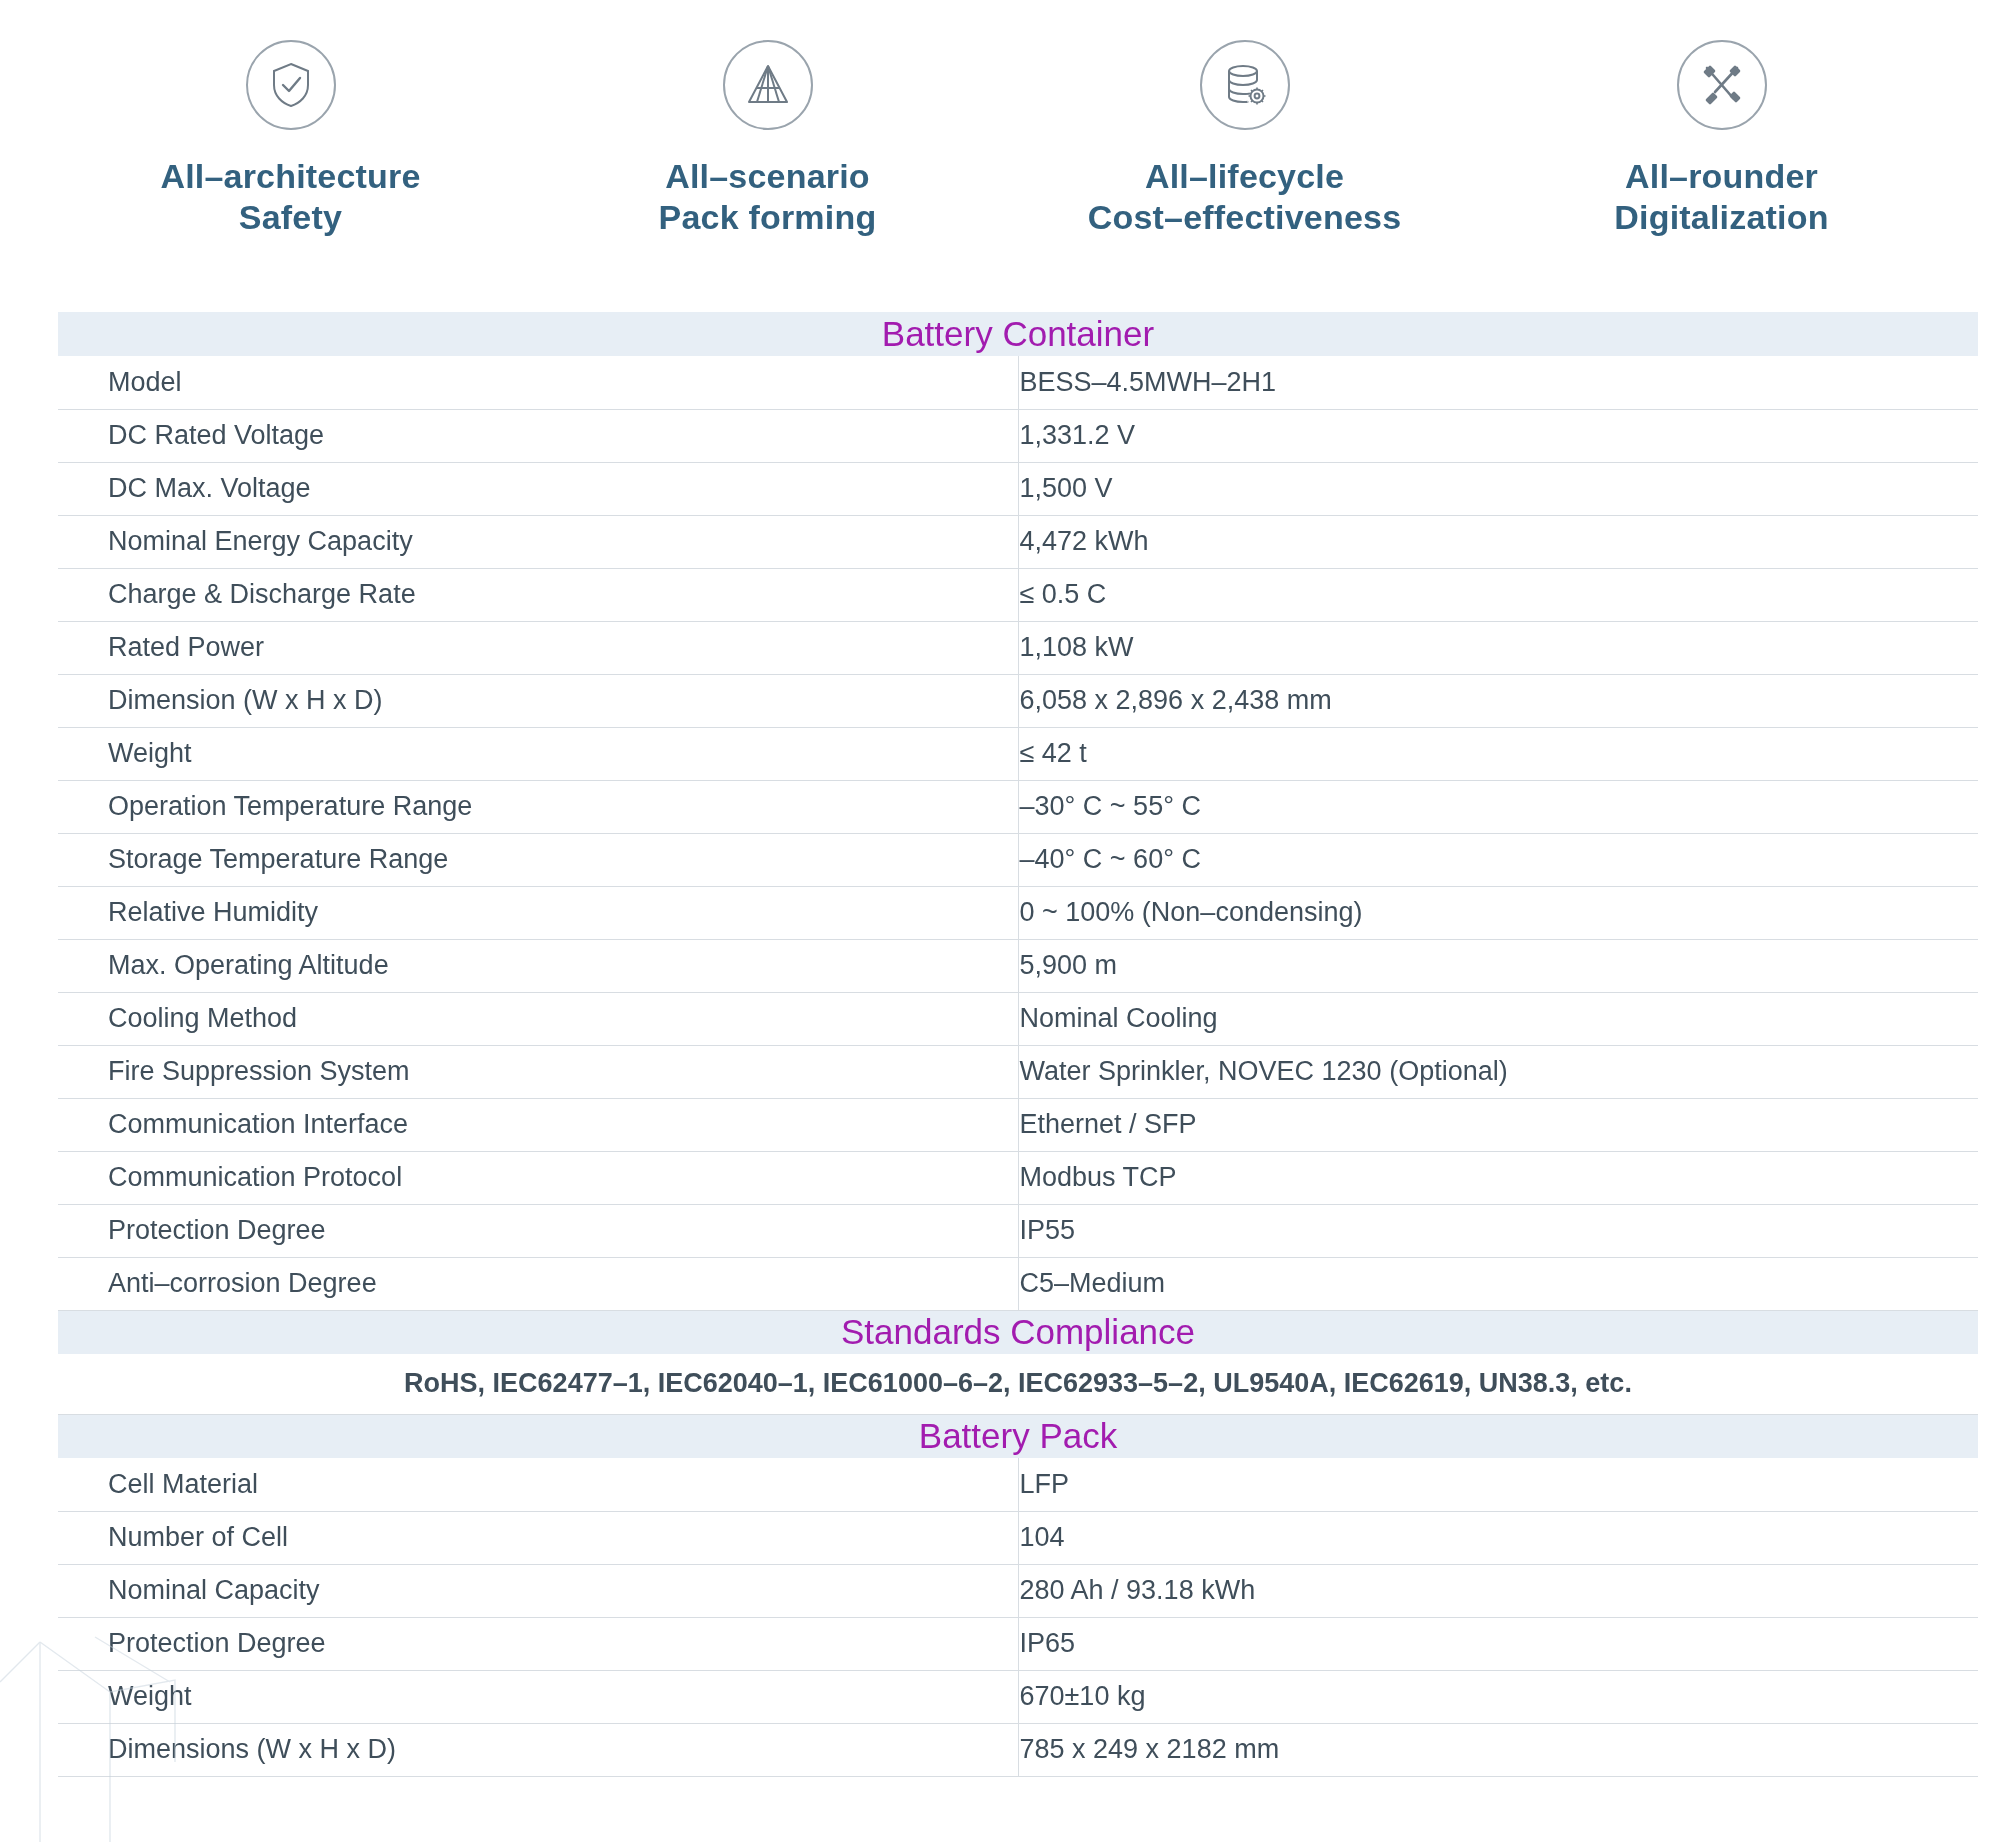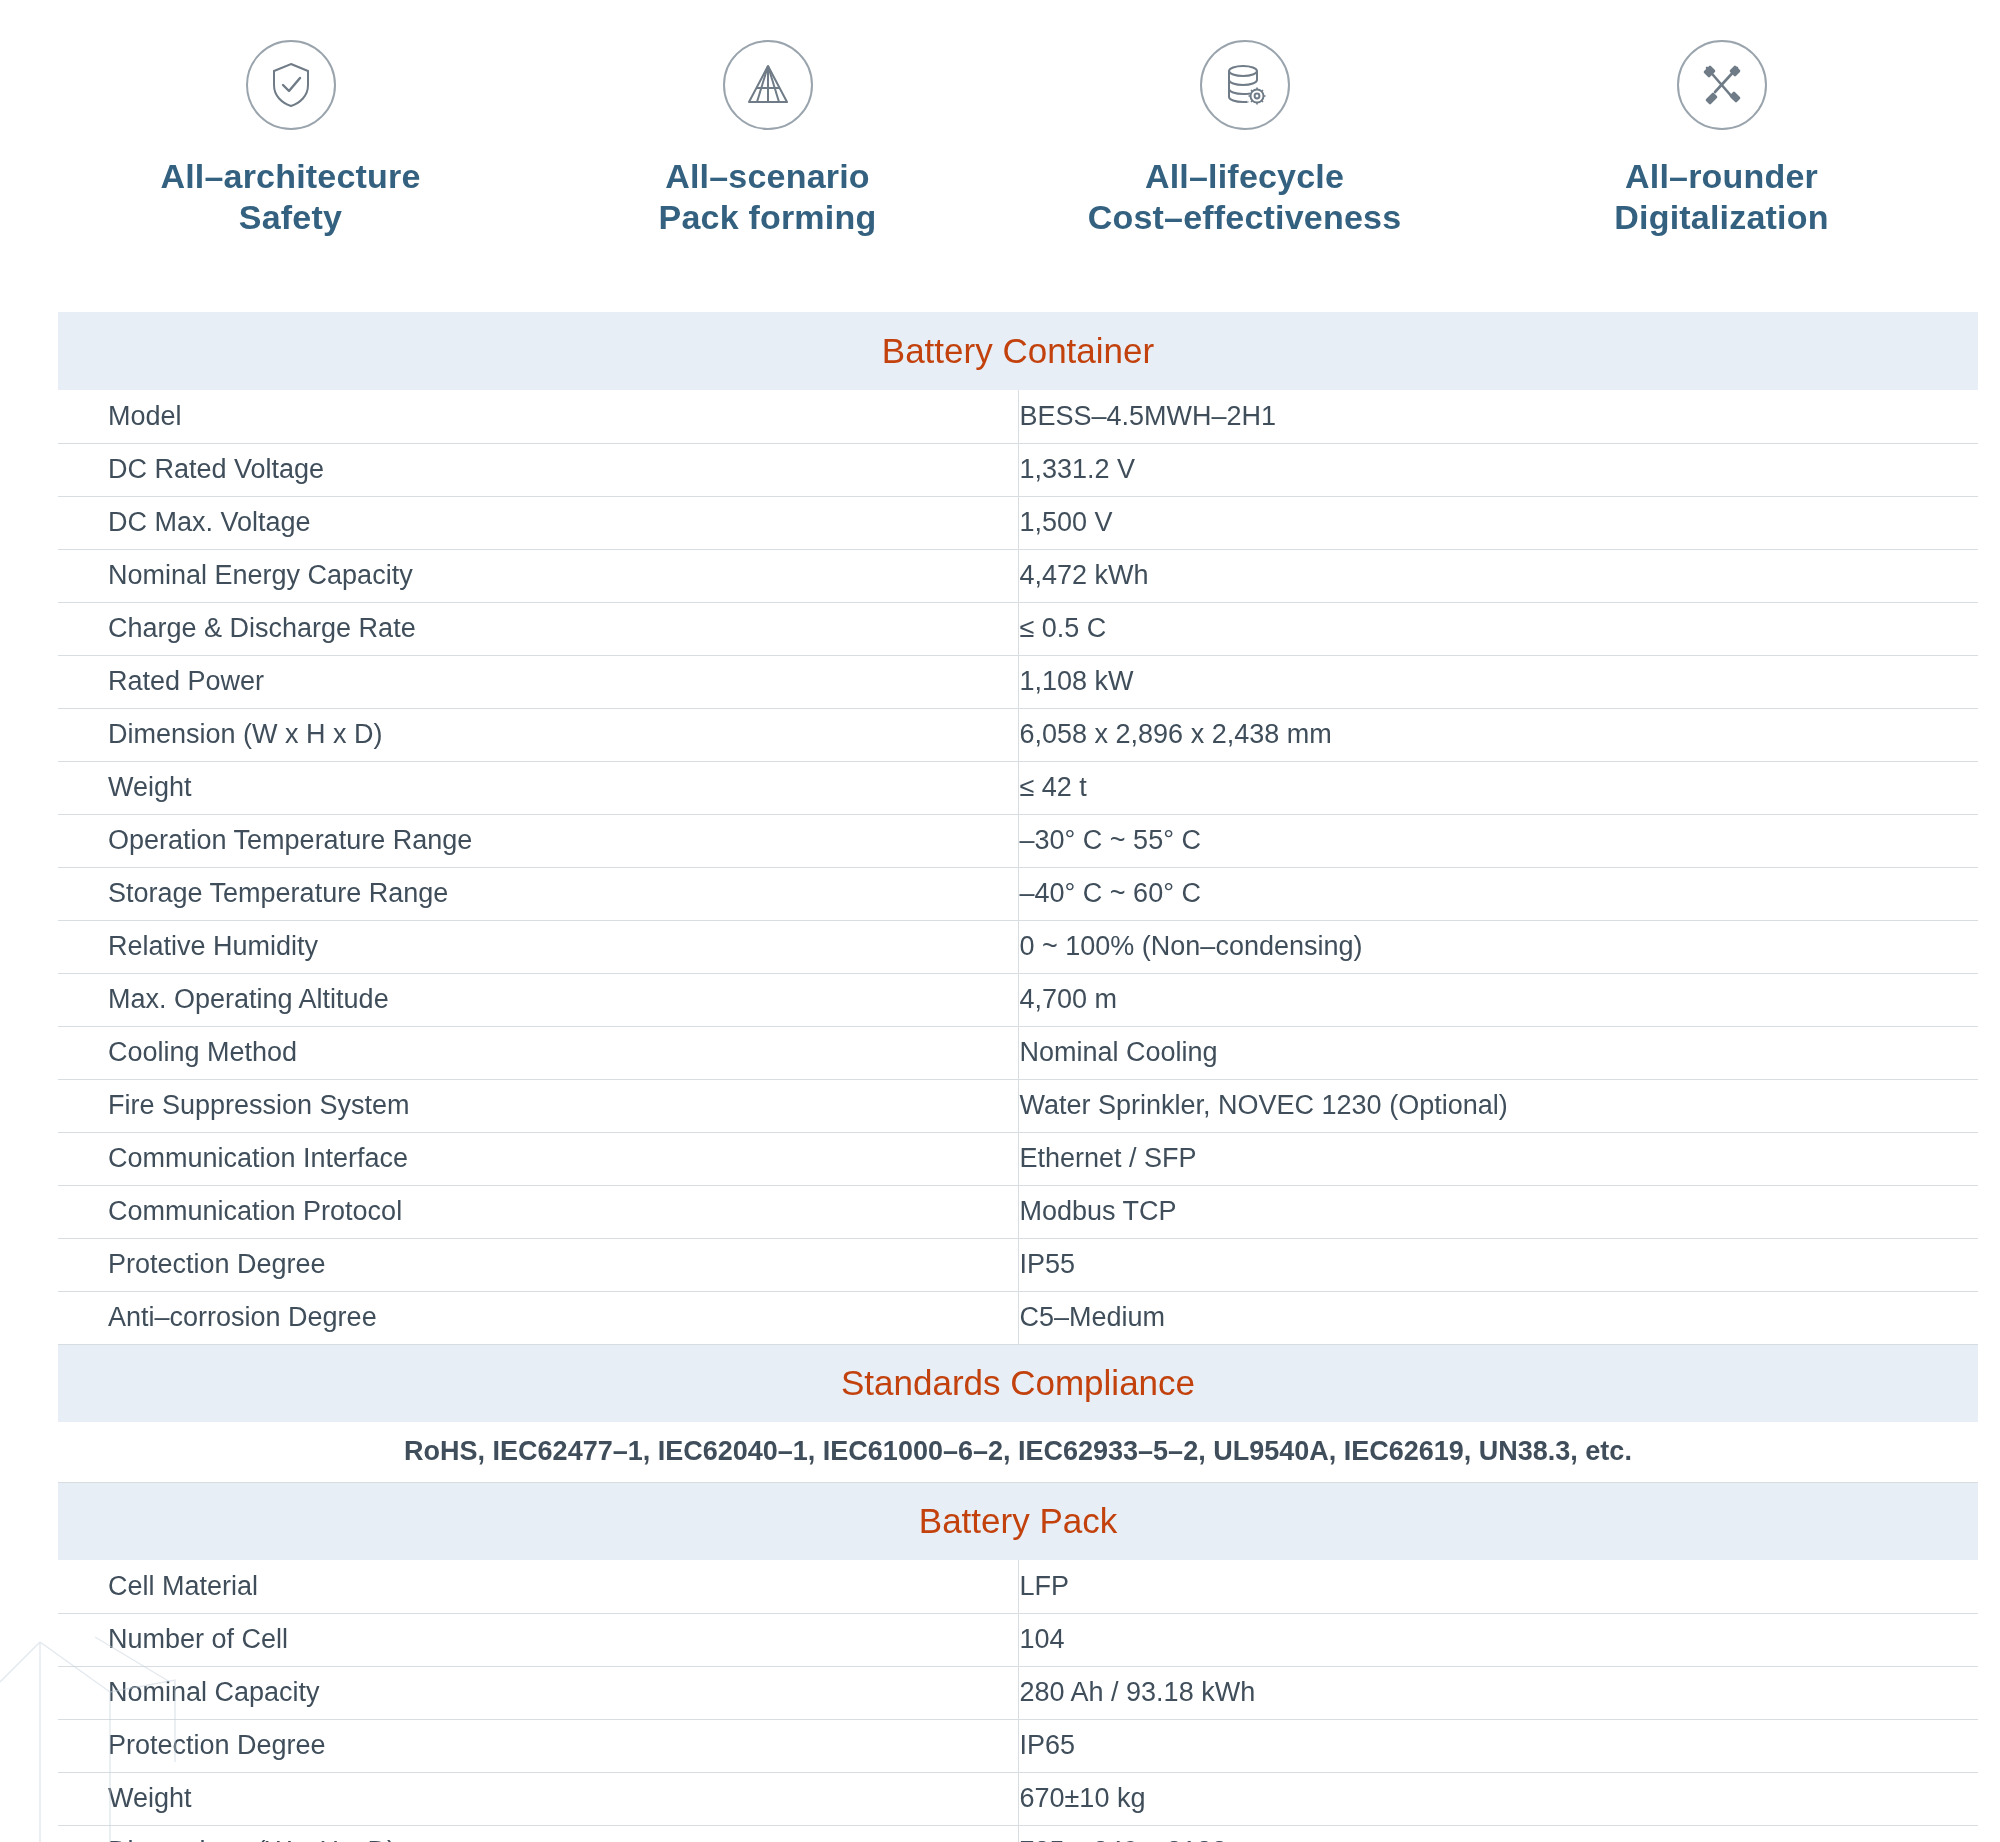--- a/index.html
+++ b/index.html
@@ -77,24 +77,24 @@
     width: 960px;
     padding-left: 50px;
     border-right: 1px solid #d8dde2;
     text-align: left;
   }
   td.value {
     width: 960px;
   }
   tr.section td {
     background: #e7eef5;
-    color: #c2410c;
+    color: #a21caf;
     font-size: 35px;
     text-align: center;
-    height: 78px;
+    height: 44px;
     border-bottom: none;
     border-right: none;
     padding: 0;
   }
   tr.full td {
     text-align: center;
     border-right: none;
     font-size: 27px;
     height: 60px;
     padding: 0 30px;
@@ -225,21 +225,21 @@
         <tr>
             <td class="label">Storage Temperature Range</td>
             <td class="value">–40° C ~ 60° C</td>
           </tr>
         <tr>
             <td class="label">Relative Humidity</td>
             <td class="value">0 ~ 100% (Non–condensing)</td>
           </tr>
         <tr>
             <td class="label">Max. Operating Altitude</td>
-            <td class="value">4,700 m</td>
+            <td class="value">5,900 m</td>
           </tr>
         <tr>
             <td class="label">Cooling Method</td>
             <td class="value">Nominal Cooling</td>
           </tr>
         <tr>
             <td class="label">Fire Suppression System</td>
             <td class="value">Water Sprinkler, NOVEC 1230 (Optional)</td>
           </tr>
         <tr>

